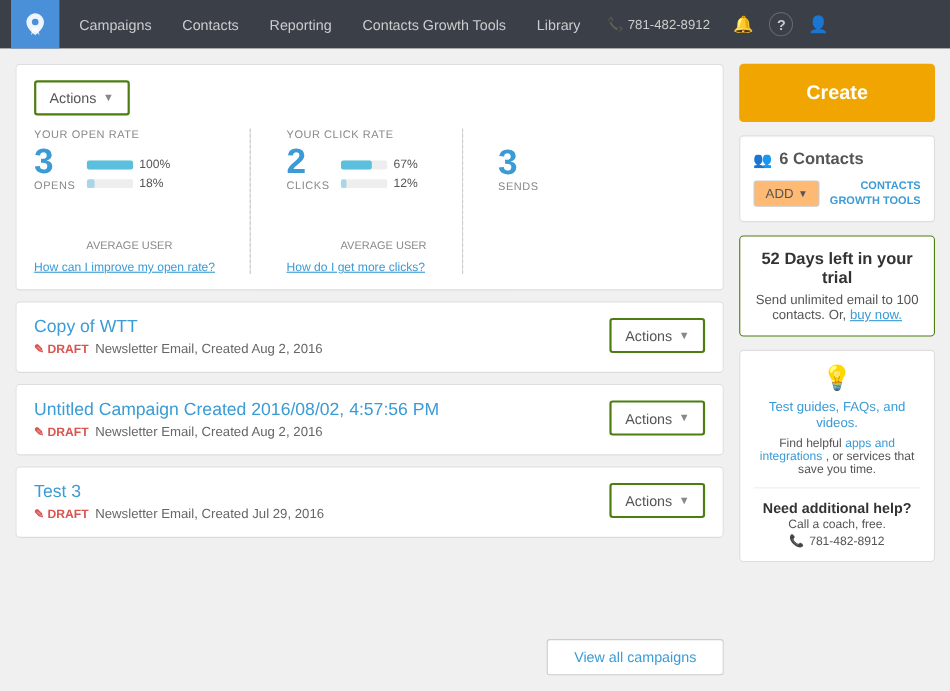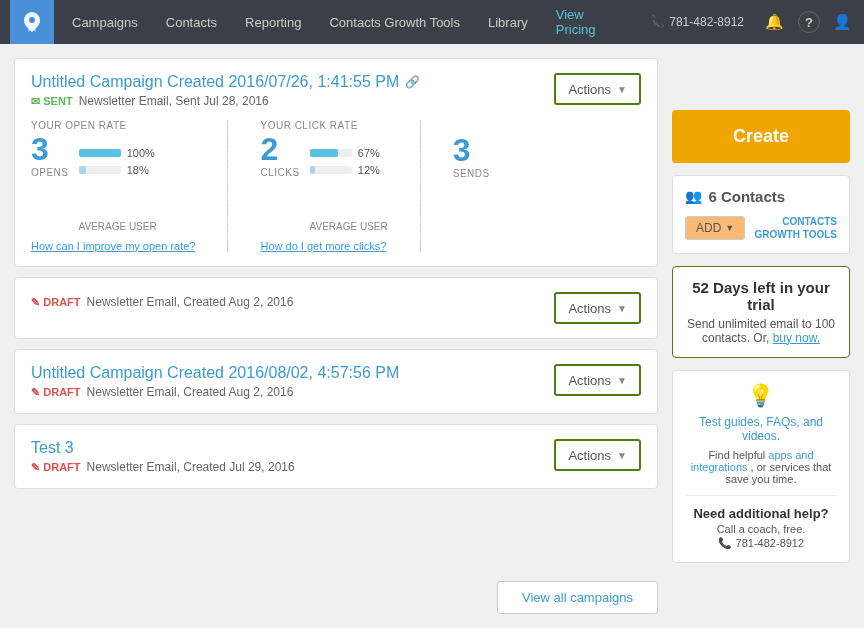--- a/index.html
+++ b/index.html
@@ -11,21 +11,21 @@
     .nav-logo svg { width: 24px; height: 24px; }
     .nav-item { color: #ccc; padding: 0 14px; height: 44px; display: flex; align-items: center; font-size: 13px; cursor: pointer; white-space: nowrap; }
     .nav-view-pricing { color: #5bc0de; margin-left: auto; padding: 0 14px; font-size: 13px; cursor: pointer; }
     .nav-phone { color: #ccc; font-size: 12px; padding: 0 10px; white-space: nowrap; display: flex; align-items: center; gap: 4px; }
     .nav-icons { display: flex; gap: 4px; padding: 0 6px; }
     .nav-icon-btn { color: #ccc; width: 30px; height: 44px; display: flex; align-items: center; justify-content: center; cursor: pointer; font-size: 15px; }
 
     
     .main-layout { display: flex; gap: 0; padding: 14px; height: calc(628px - 44px); }
     .left-col { flex: 1; display: flex; flex-direction: column; gap: 0; overflow: hidden; }
-    .right-col { width: 178px; margin-left: 14px; display: flex; flex-direction: column; gap: 12px; justify-content: center; }
+    .right-col { width: 178px; margin-left: 14px; display: flex; flex-direction: column; gap: 12px; }
 
     
     .campaign-card { background: #fff; border: 1px solid #ddd; border-radius: 4px; padding: 14px 16px; margin-bottom: 10px; }
     .campaign-title { color: #3a9bd5; font-size: 16px; font-weight: 500; cursor: pointer; display: flex; align-items: center; gap: 6px; }
     .campaign-title .link-icon { font-size: 12px; color: #999; }
     .campaign-meta { display: flex; align-items: center; gap: 6px; margin-top: 3px; font-size: 12px; color: #666; }
     .badge-sent { color: #5cb85c; font-weight: 700; font-size: 11px; display: flex; align-items: center; gap: 3px; }
     .badge-draft { color: #d9534f; font-weight: 700; font-size: 11px; display: flex; align-items: center; gap: 3px; }
     .card-header { display: flex; justify-content: space-between; align-items: flex-start; }
     .card-info { flex: 1; }
@@ -89,49 +89,38 @@
         <path d="M10 15 L8 22 L12 18 L16 22 L14 15Z" fill="white" opacity="0.8"></path>
       </svg>
     </div>
     <div id="nav-items-container" style="display: flex;">
         <div class="nav-item">Campaigns</div>
         <div class="nav-item">Contacts</div>
         <div class="nav-item">Reporting</div>
         <div class="nav-item">Contacts Growth Tools</div>
         <div class="nav-item">Library</div>
       </div>
-    <span class="nav-view-pricing">View Pricing</span>
     <div class="nav-phone">
       <span>📞</span>
       <span>781-482-8912</span>
     </div>
     <div class="nav-icons">
       <span class="nav-icon-btn">🔔</span>
       <span class="nav-icon-btn" style="font-size:13px;font-weight:700;color:#ccc;border:1px solid #666;border-radius:50%;width:22px;height:22px;display:flex;align-items:center;justify-content:center;margin:auto 4px;">?</span>
       <span class="nav-icon-btn">👤</span>
     </div>
   </div>
 </nav>
 
 <div class="main-layout">
 
   <div class="left-col">
     <div class="campaigns-list" id="campaigns-list">
         <div class="campaign-card">
     <div class="card-header">
-      <div class="card-info">
-        <div class="campaign-title">
-          Untitled Campaign Created 2016/07/26, 1:41:55 PM
-          <span class="link-icon">🔗</span>
-        </div>
-        <div class="campaign-meta">
-          <span class="badge-sent">✉ SENT</span>
-          <span>Newsletter Email, Sent Jul 28, 2016</span>
-        </div>
-      </div>
       <button class="actions-btn">
         <span>Actions</span>
         <span class="chevron">▼</span>
       </button>
     </div>
 
       <div class="stats-row">
         <div class="stat-block">
           <div class="stat-label-top">YOUR OPEN RATE</div>
           <div style="display:flex;align-items:flex-start;gap:10px;">
@@ -195,20 +184,24 @@
         <div class="sends-stat">
           <div class="stat-number">3</div>
           <div class="stat-bottom-label">SENDS</div>
         </div>
       </div>
 
   </div>
         <div class="campaign-card">
     <div class="card-header">
       <div class="card-info">
+        <div class="campaign-title">
+          Copy of WTT
+          
+        </div>
         <div class="campaign-meta">
           <span class="badge-draft">✎ DRAFT</span>
           <span>Newsletter Email, Created Aug 2, 2016</span>
         </div>
       </div>
       <button class="actions-btn">
         <span>Actions</span>
         <span class="chevron">▼</span>
       </button>
     </div>

